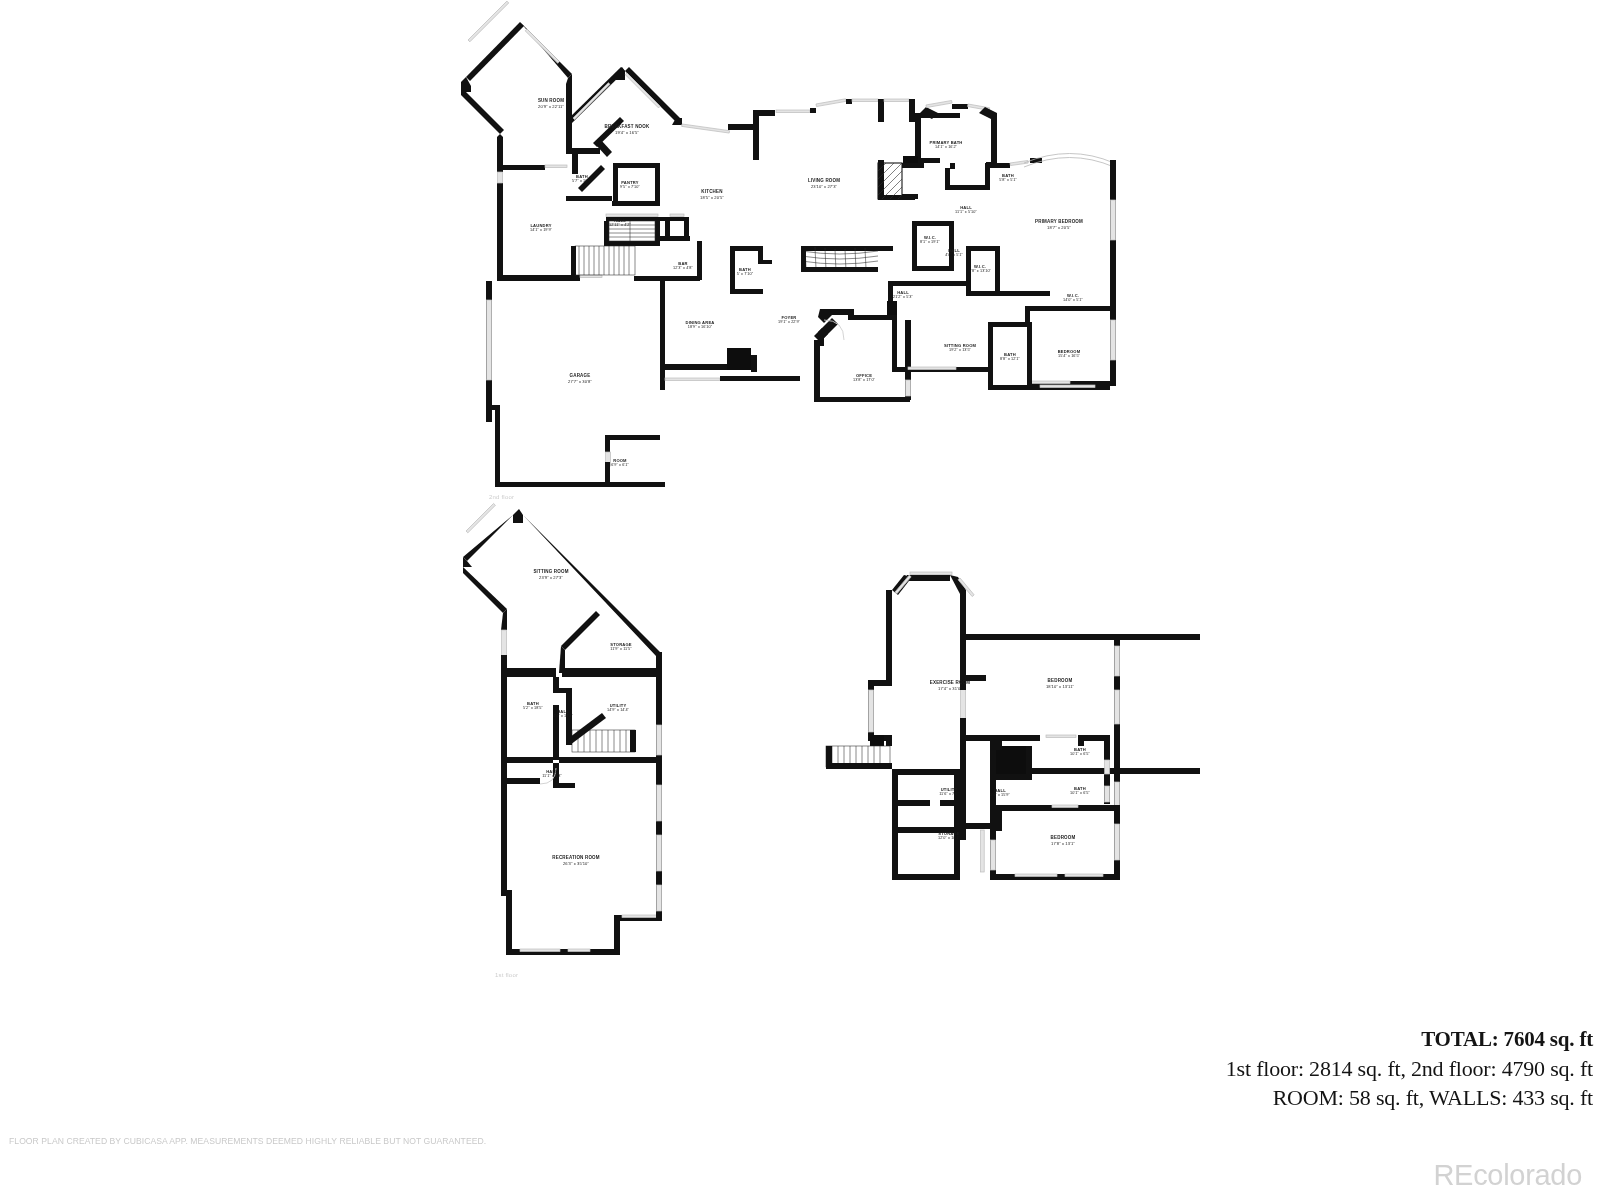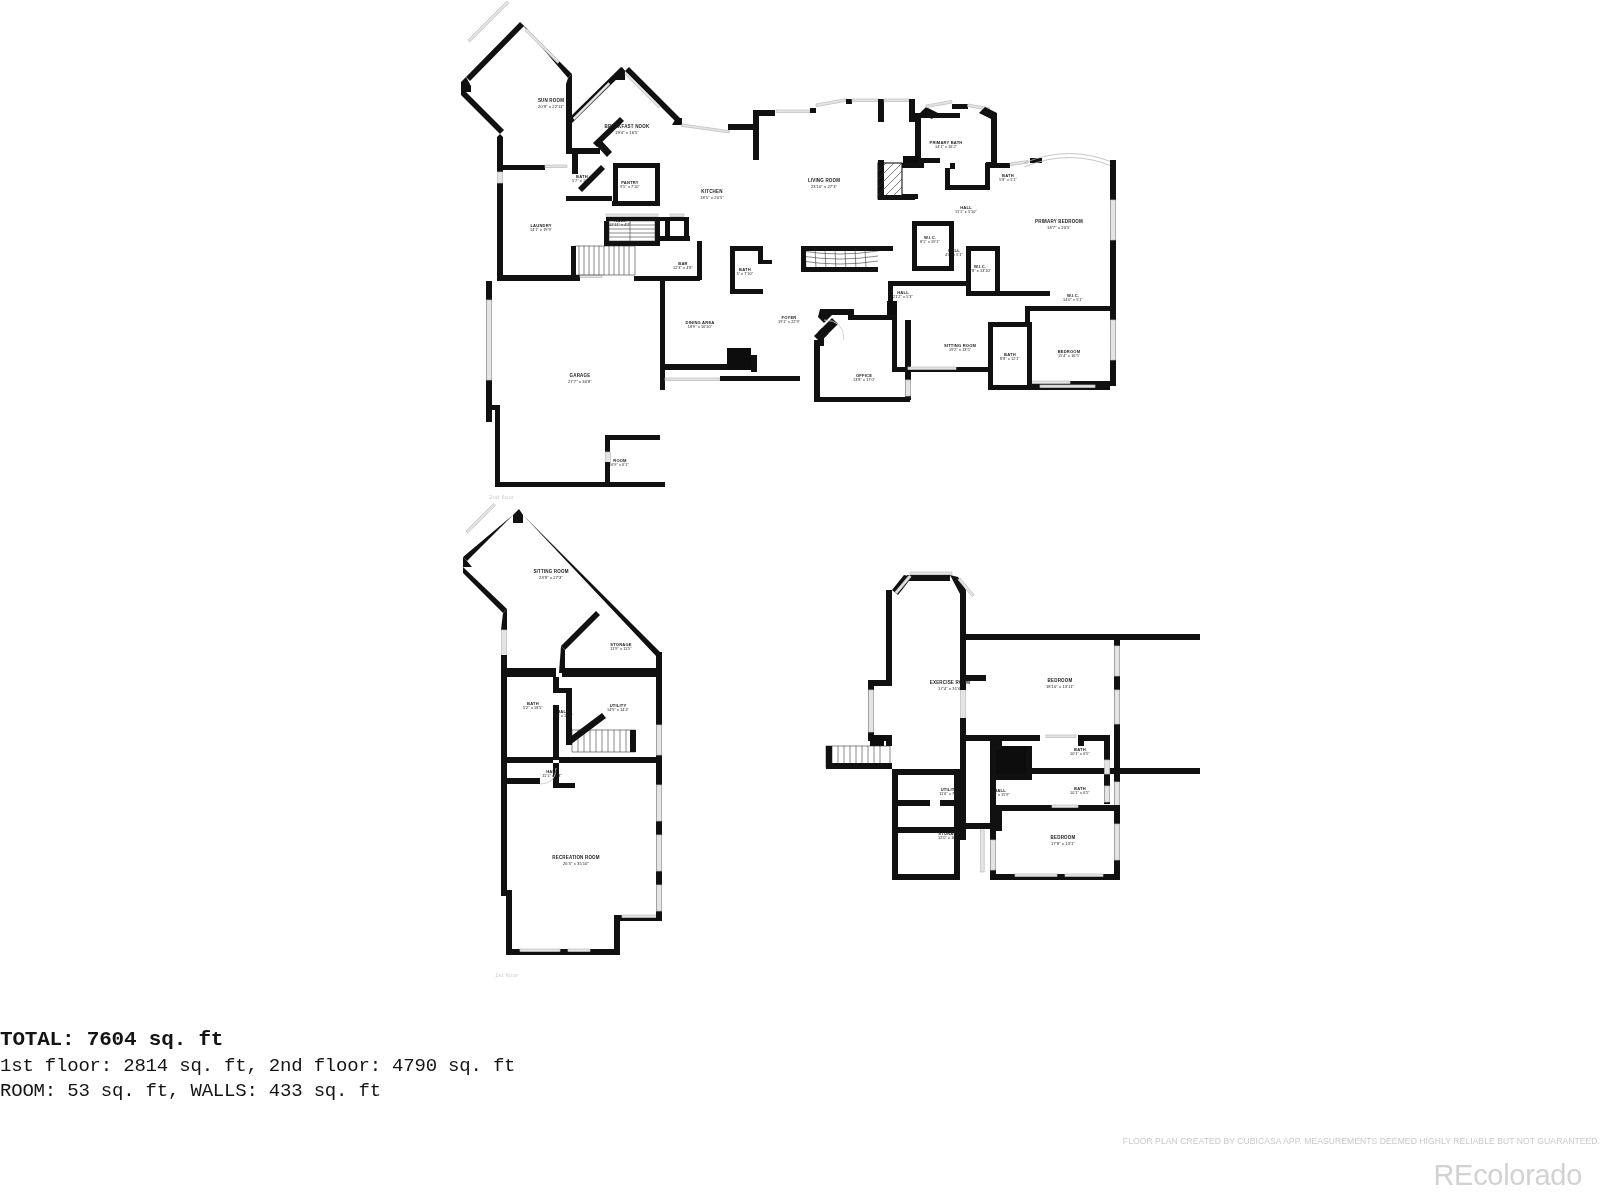--- a/index.html
+++ b/index.html
@@ -62,44 +62,44 @@
     font-size: 6px;
     color: #cdcdcd;
     letter-spacing: .2px;
     font-family: "Liberation Sans", sans-serif;
     white-space: nowrap;
   }
 
   
   #summary {
     position: absolute;
-    left: 0; right: 0;
+    left: 0; right: 7px;
     top: 1026px;
-    text-align: left;
+    text-align: right;
     color: #141414;
-    font-family: Liberation Mono, monospace;
+    font-family: Liberation Serif, serif;
   }
   #summary .total {
     font-size: 21px;
     font-weight: 700;
     letter-spacing: -0.2px;
     line-height: 1.32;
   }
   #summary .line {
-    font-size: 19px;
+    font-size: 22px;
     font-weight: 400;
     letter-spacing: -0.2px;
     line-height: 1.34;
   }
 
   #disclaimer {
     position: absolute;
-    left: 0; right: 0;
+    left: 9px; right: 0;
     top: 1136px;
-    text-align: right;
+    text-align: left;
     font-size: 8.6px;
     color: #c9c9c9;
     letter-spacing: .05px;
     font-family: "Liberation Sans", sans-serif;
   }
 
   #watermark {
     position: absolute;
     right: 18px;
     bottom: 8px;
@@ -686,20 +686,20 @@
         <span class="rd">17'8" x 13'1"</span>
       </div>
   </div>
 
   <div class="floor-caption" style="left:489px; top:494px;">2nd floor</div>
   <div class="floor-caption" style="left:495px; top:972px;">1st floor</div>
 
   <div id="summary">
     <div class="total">TOTAL: 7604 sq. ft</div>
     <div class="line">1st floor: 2814 sq. ft, 2nd floor: 4790 sq. ft</div>
-    <div class="line">ROOM: 53 sq. ft, WALLS: 433 sq. ft</div>
+    <div class="line">ROOM: 58 sq. ft, WALLS: 433 sq. ft</div>
   </div>
 
   <div id="disclaimer">FLOOR PLAN CREATED BY CUBICASA APP. MEASUREMENTS DEEMED HIGHLY RELIABLE BUT NOT GUARANTEED.</div>
 
   <div id="watermark">REcolorado</div>
 
 </div>
 
 </body></html>

